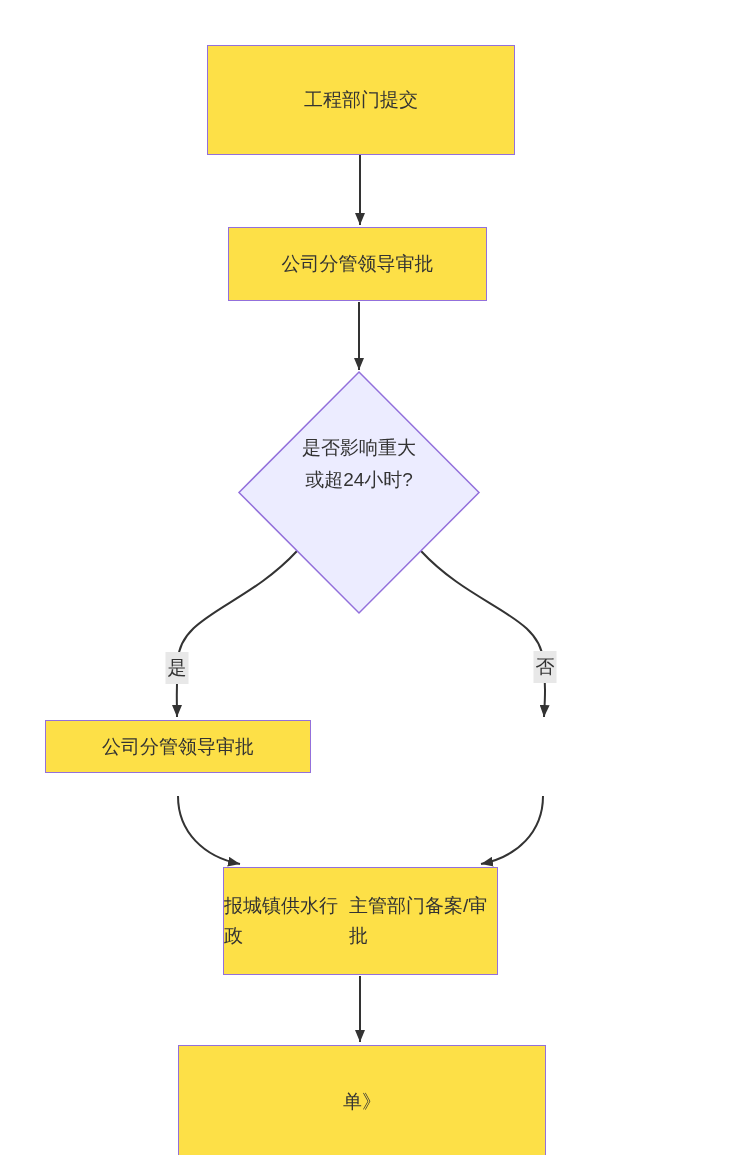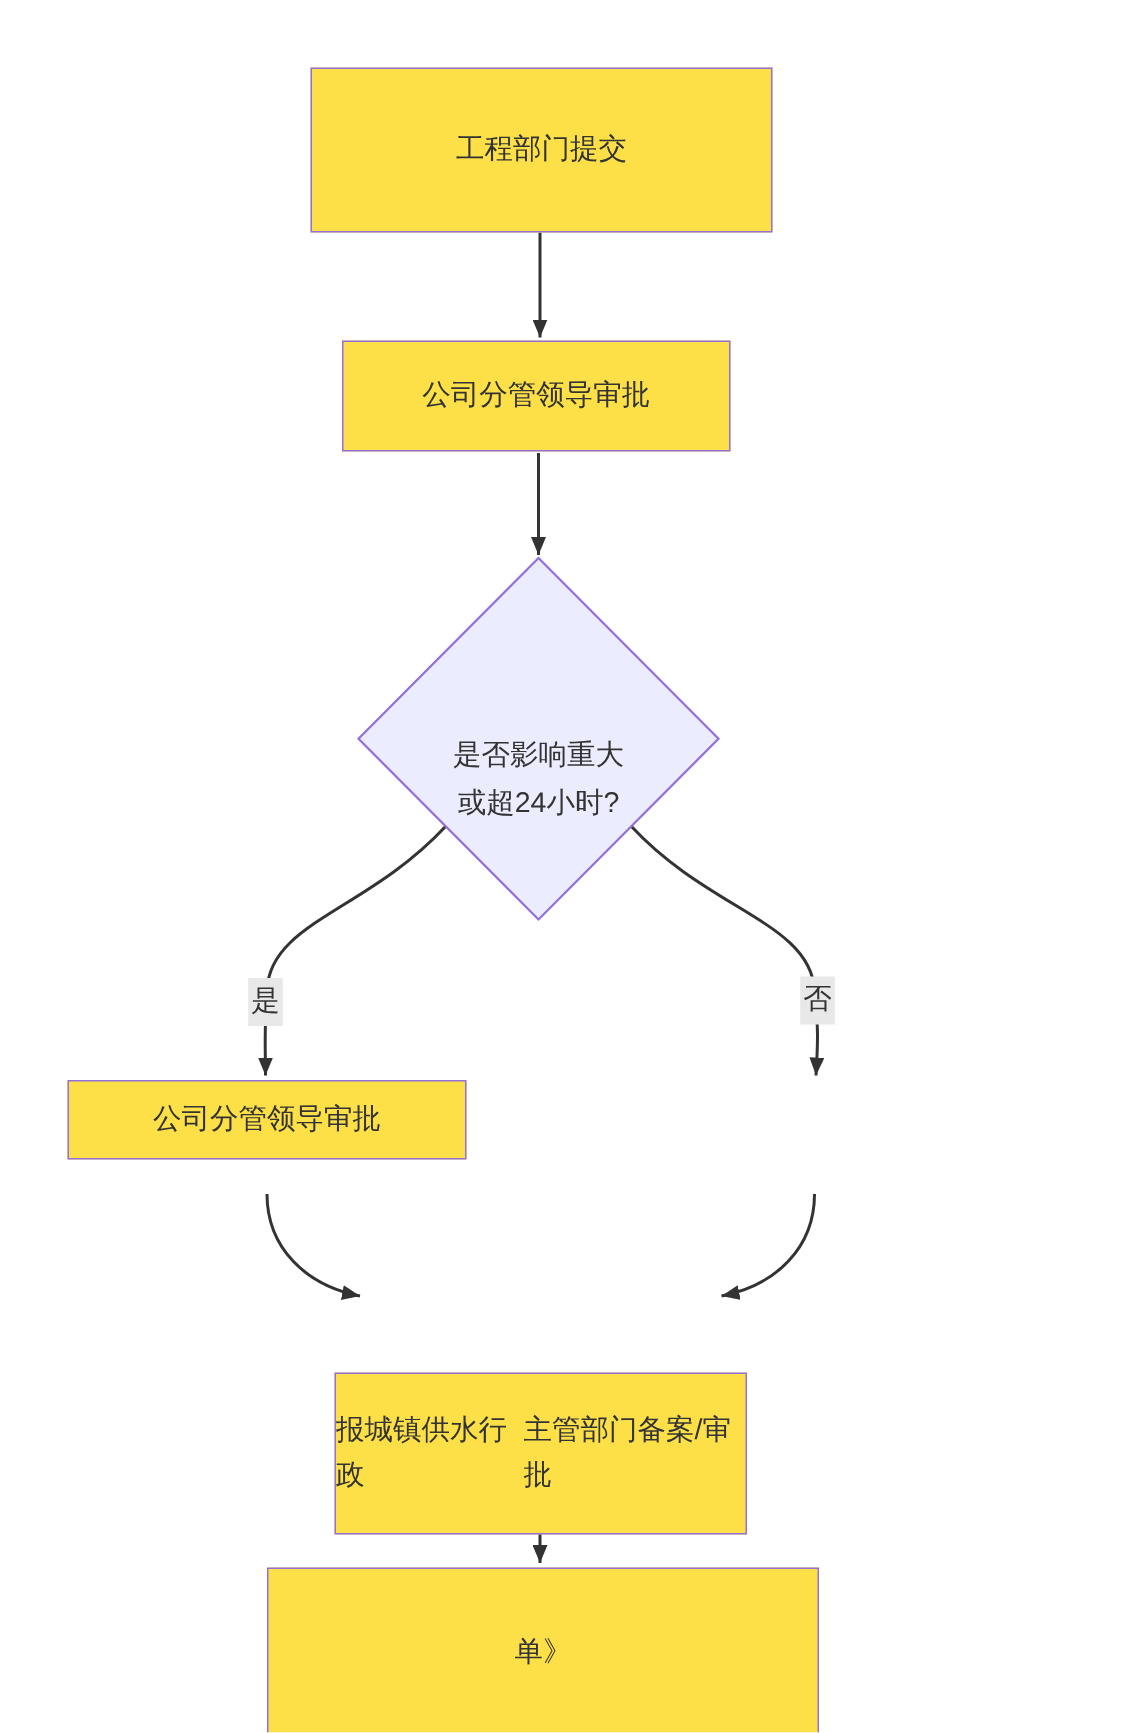--- a/index.html
+++ b/index.html
@@ -43,42 +43,42 @@
   .diamond-shape {
     fill: #ECECFF;
     stroke: #9370DB;
     stroke-width: 1.5px;
   }
   .diamond-label {
     position: absolute;
     display: flex;
     flex-direction: column;
     align-items: center;
-    justify-content: flex-end;
+    justify-content: flex-start;
     text-align: center;
     color: #333333;
     font-size: 19px;
     line-height: 32px;
   }
   .edge-label {
     position: absolute;
     transform: translate(-50%, -50%);
     background: #e8e8e8;
     color: #333333;
     font-size: 19px;
     line-height: 20px;
     padding: 6px 2px;
     text-align: center;
   }
   
   .node-submit        { left: 207px; top: 45px;  width: 308px; height: 110px; }
   .node-initial       { left: 228px; top: 227px; width: 259px; height: 74px;  }
   .node-leader        { left: 45px;  top: 720px; width: 266px; height: 53px;  }
   .node-center-head   { left: 379px; top: 720px; width: 328px; height: 75px;  }
-  .node-gov           { left: 223px; top: 867px; width: 275px; height: 108px; margin-top: 48px; }
+  .node-gov           { left: 223px; top: 867px; width: 275px; height: 108px; }
   .node-order         { left: 178px; top: 1045px; width: 368px; height: 114px; }
   .diamond-label-box  { left: 259px; top: 432px; width: 200px; height: 120px; }
   .edge-label-yes     { left: 177px; top: 668px; }
   .edge-label-no      { left: 545px; top: 667px; }
 </style>
 </head>
 <body>
 
 <div class="canvas">
 

